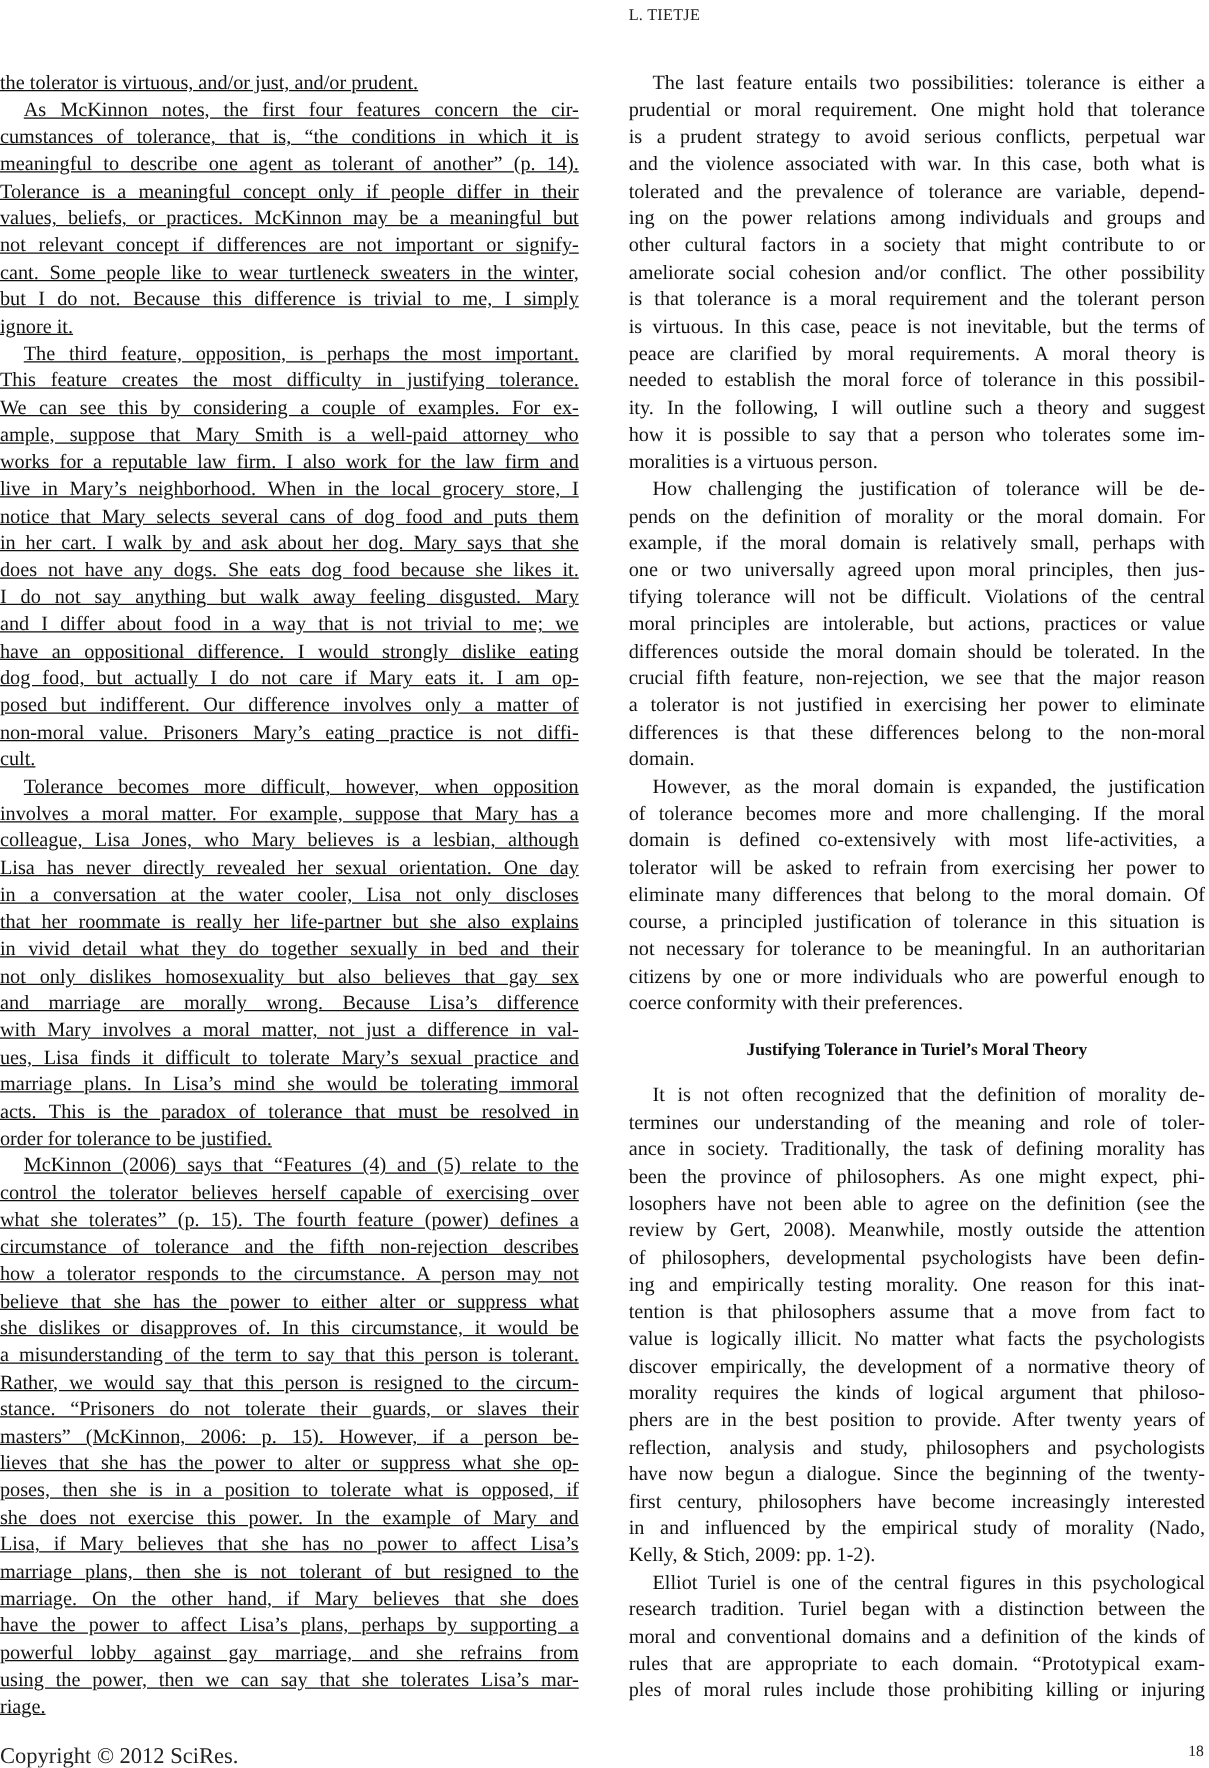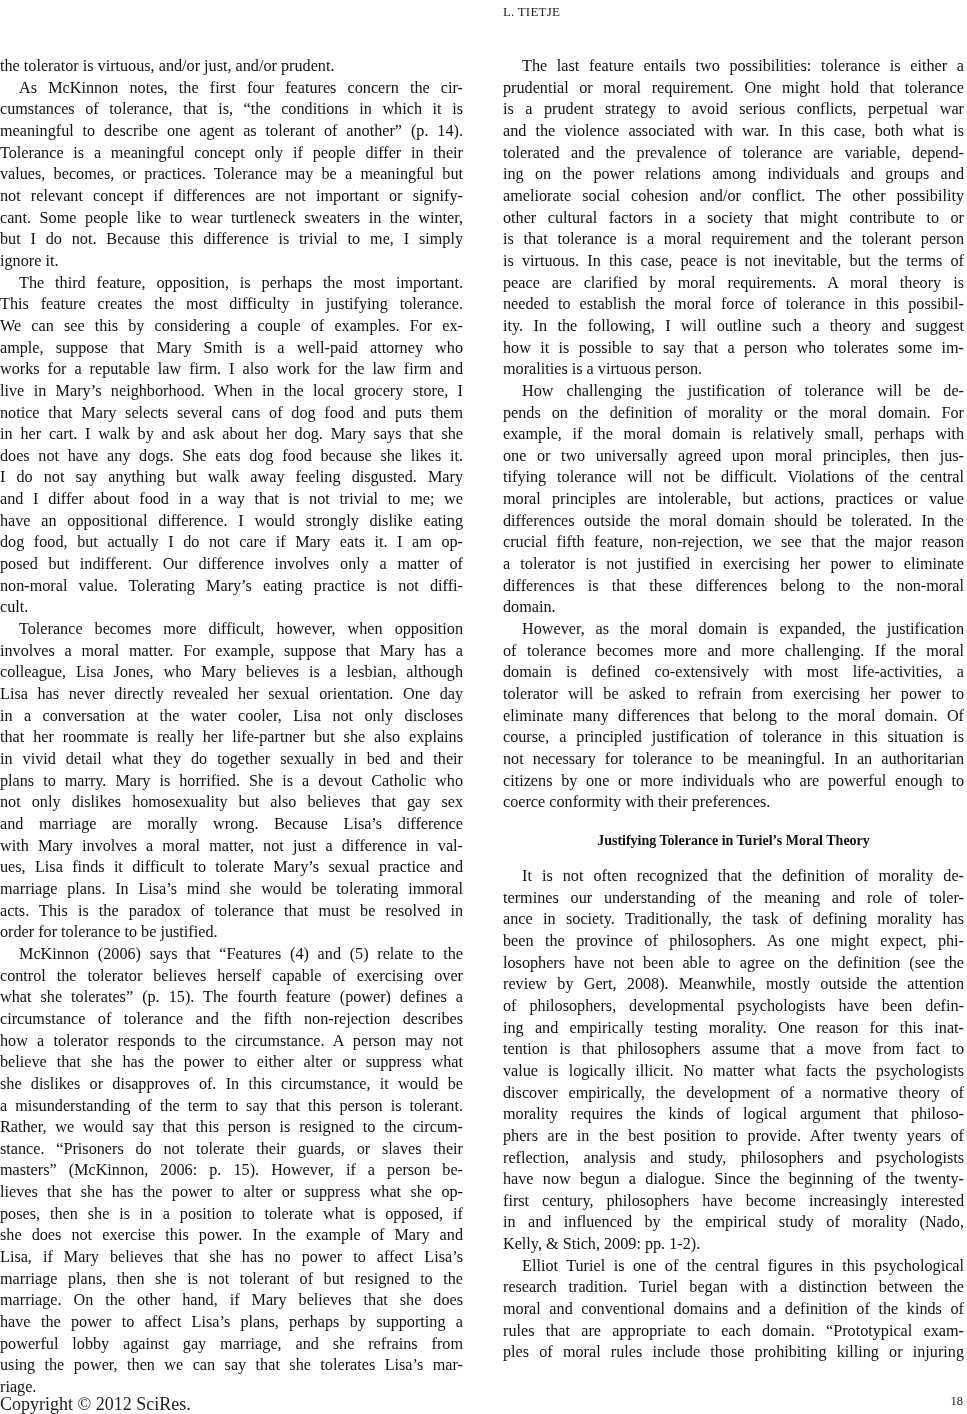--- a/index.html
+++ b/index.html
@@ -9,21 +9,21 @@
     color: #111111;
   }
   .running-head {
     position: absolute; top: 4px; left: 0; width: 967px; text-align: center;
     font-size: 13px; letter-spacing: 0.2px; color: #222; padding-left: 48px;
   }
   .col {
     position: absolute; top: 56px;
     font-size: 16.2px; line-height: 21.66px;
   }
-  .col.left { left: 0px; width: 463px; }
+  .col.left { left: 0px; width: 463px; text-decoration: underline; }
   .col.right { left: 503px; width: 461px; }
   .ln {
     display: block; white-space: nowrap; height: 21.66px;
     text-align: justify; text-align-last: justify;
   }
   .ln.last { text-align-last: left; }
   .ln.indent { text-indent: 19px; }
   .para { margin: 0; }
   .heading {
     display: block; font-weight: bold; font-size: 14px; text-align: center;
@@ -43,53 +43,52 @@
 
 <div class="col left" id="left-col">
     <div class="para">
       <span class="ln last">the tolerator is virtuous, and/or just, and/or prudent.</span>
     </div>
     <div class="para">
       <span class="ln indent">As McKinnon notes, the first four features concern the cir-</span>
       <span class="ln">cumstances of tolerance, that is, “the conditions in which it is</span>
       <span class="ln">meaningful to describe one agent as tolerant of another” (p. 14).</span>
       <span class="ln">Tolerance is a meaningful concept only if people differ in their</span>
-      <span class="ln">values, becomes, or practices. Tolerance may be a meaningful but</span>
+      <span class="ln">values, beliefs, or practices. McKinnon may be a meaningful but</span>
       <span class="ln">not relevant concept if differences are not important or signify-</span>
       <span class="ln">cant. Some people like to wear turtleneck sweaters in the winter,</span>
       <span class="ln">but I do not. Because this difference is trivial to me, I simply</span>
       <span class="ln last">ignore it.</span>
     </div>
     <div class="para">
       <span class="ln indent">The third feature, opposition, is perhaps the most important.</span>
       <span class="ln">This feature creates the most difficulty in justifying tolerance.</span>
       <span class="ln">We can see this by considering a couple of examples. For ex-</span>
       <span class="ln">ample, suppose that Mary Smith is a well-paid attorney who</span>
       <span class="ln">works for a reputable law firm. I also work for the law firm and</span>
       <span class="ln">live in Mary’s neighborhood. When in the local grocery store, I</span>
       <span class="ln">notice that Mary selects several cans of dog food and puts them</span>
       <span class="ln">in her cart. I walk by and ask about her dog. Mary says that she</span>
       <span class="ln">does not have any dogs. She eats dog food because she likes it.</span>
       <span class="ln">I do not say anything but walk away feeling disgusted. Mary</span>
       <span class="ln">and I differ about food in a way that is not trivial to me; we</span>
       <span class="ln">have an oppositional difference. I would strongly dislike eating</span>
       <span class="ln">dog food, but actually I do not care if Mary eats it. I am op-</span>
       <span class="ln">posed but indifferent. Our difference involves only a matter of</span>
-      <span class="ln">non-moral value. Tolerating Mary’s eating practice is not diffi-</span>
+      <span class="ln">non-moral value. Prisoners Mary’s eating practice is not diffi-</span>
       <span class="ln last">cult.</span>
     </div>
     <div class="para">
       <span class="ln indent">Tolerance becomes more difficult, however, when opposition</span>
       <span class="ln">involves a moral matter. For example, suppose that Mary has a</span>
       <span class="ln">colleague, Lisa Jones, who Mary believes is a lesbian, although</span>
       <span class="ln">Lisa has never directly revealed her sexual orientation. One day</span>
       <span class="ln">in a conversation at the water cooler, Lisa not only discloses</span>
       <span class="ln">that her roommate is really her life-partner but she also explains</span>
       <span class="ln">in vivid detail what they do together sexually in bed and their</span>
-      <span class="ln">plans to marry. Mary is horrified. She is a devout Catholic who</span>
       <span class="ln">not only dislikes homosexuality but also believes that gay sex</span>
       <span class="ln">and marriage are morally wrong. Because Lisa’s difference</span>
       <span class="ln">with Mary involves a moral matter, not just a difference in val-</span>
       <span class="ln">ues, Lisa finds it difficult to tolerate Mary’s sexual practice and</span>
       <span class="ln">marriage plans. In Lisa’s mind she would be tolerating immoral</span>
       <span class="ln">acts. This is the paradox of tolerance that must be resolved in</span>
       <span class="ln last">order for tolerance to be justified.</span>
     </div>
     <div class="para">
       <span class="ln indent">McKinnon (2006) says that “Features (4) and (5) relate to the</span>
@@ -118,22 +117,22 @@
 
 <div class="col right">
   <div id="right-before">
       <div class="para">
         <span class="ln indent">The last feature entails two possibilities: tolerance is either a</span>
         <span class="ln">prudential or moral requirement. One might hold that tolerance</span>
         <span class="ln">is a prudent strategy to avoid serious conflicts, perpetual war</span>
         <span class="ln">and the violence associated with war. In this case, both what is</span>
         <span class="ln">tolerated and the prevalence of tolerance are variable, depend-</span>
         <span class="ln">ing on the power relations among individuals and groups and</span>
+        <span class="ln">other cultural factors in a society that might contribute to or</span>
         <span class="ln">ameliorate social cohesion and/or conflict. The other possibility</span>
-        <span class="ln">other cultural factors in a society that might contribute to or</span>
         <span class="ln">is that tolerance is a moral requirement and the tolerant person</span>
         <span class="ln">is virtuous. In this case, peace is not inevitable, but the terms of</span>
         <span class="ln">peace are clarified by moral requirements. A moral theory is</span>
         <span class="ln">needed to establish the moral force of tolerance in this possibil-</span>
         <span class="ln">ity. In the following, I will outline such a theory and suggest</span>
         <span class="ln">how it is possible to say that a person who tolerates some im-</span>
         <span class="ln last">moralities is a virtuous person.</span>
       </div>
       <div class="para">
         <span class="ln indent">How challenging the justification of tolerance will be de-</span>

